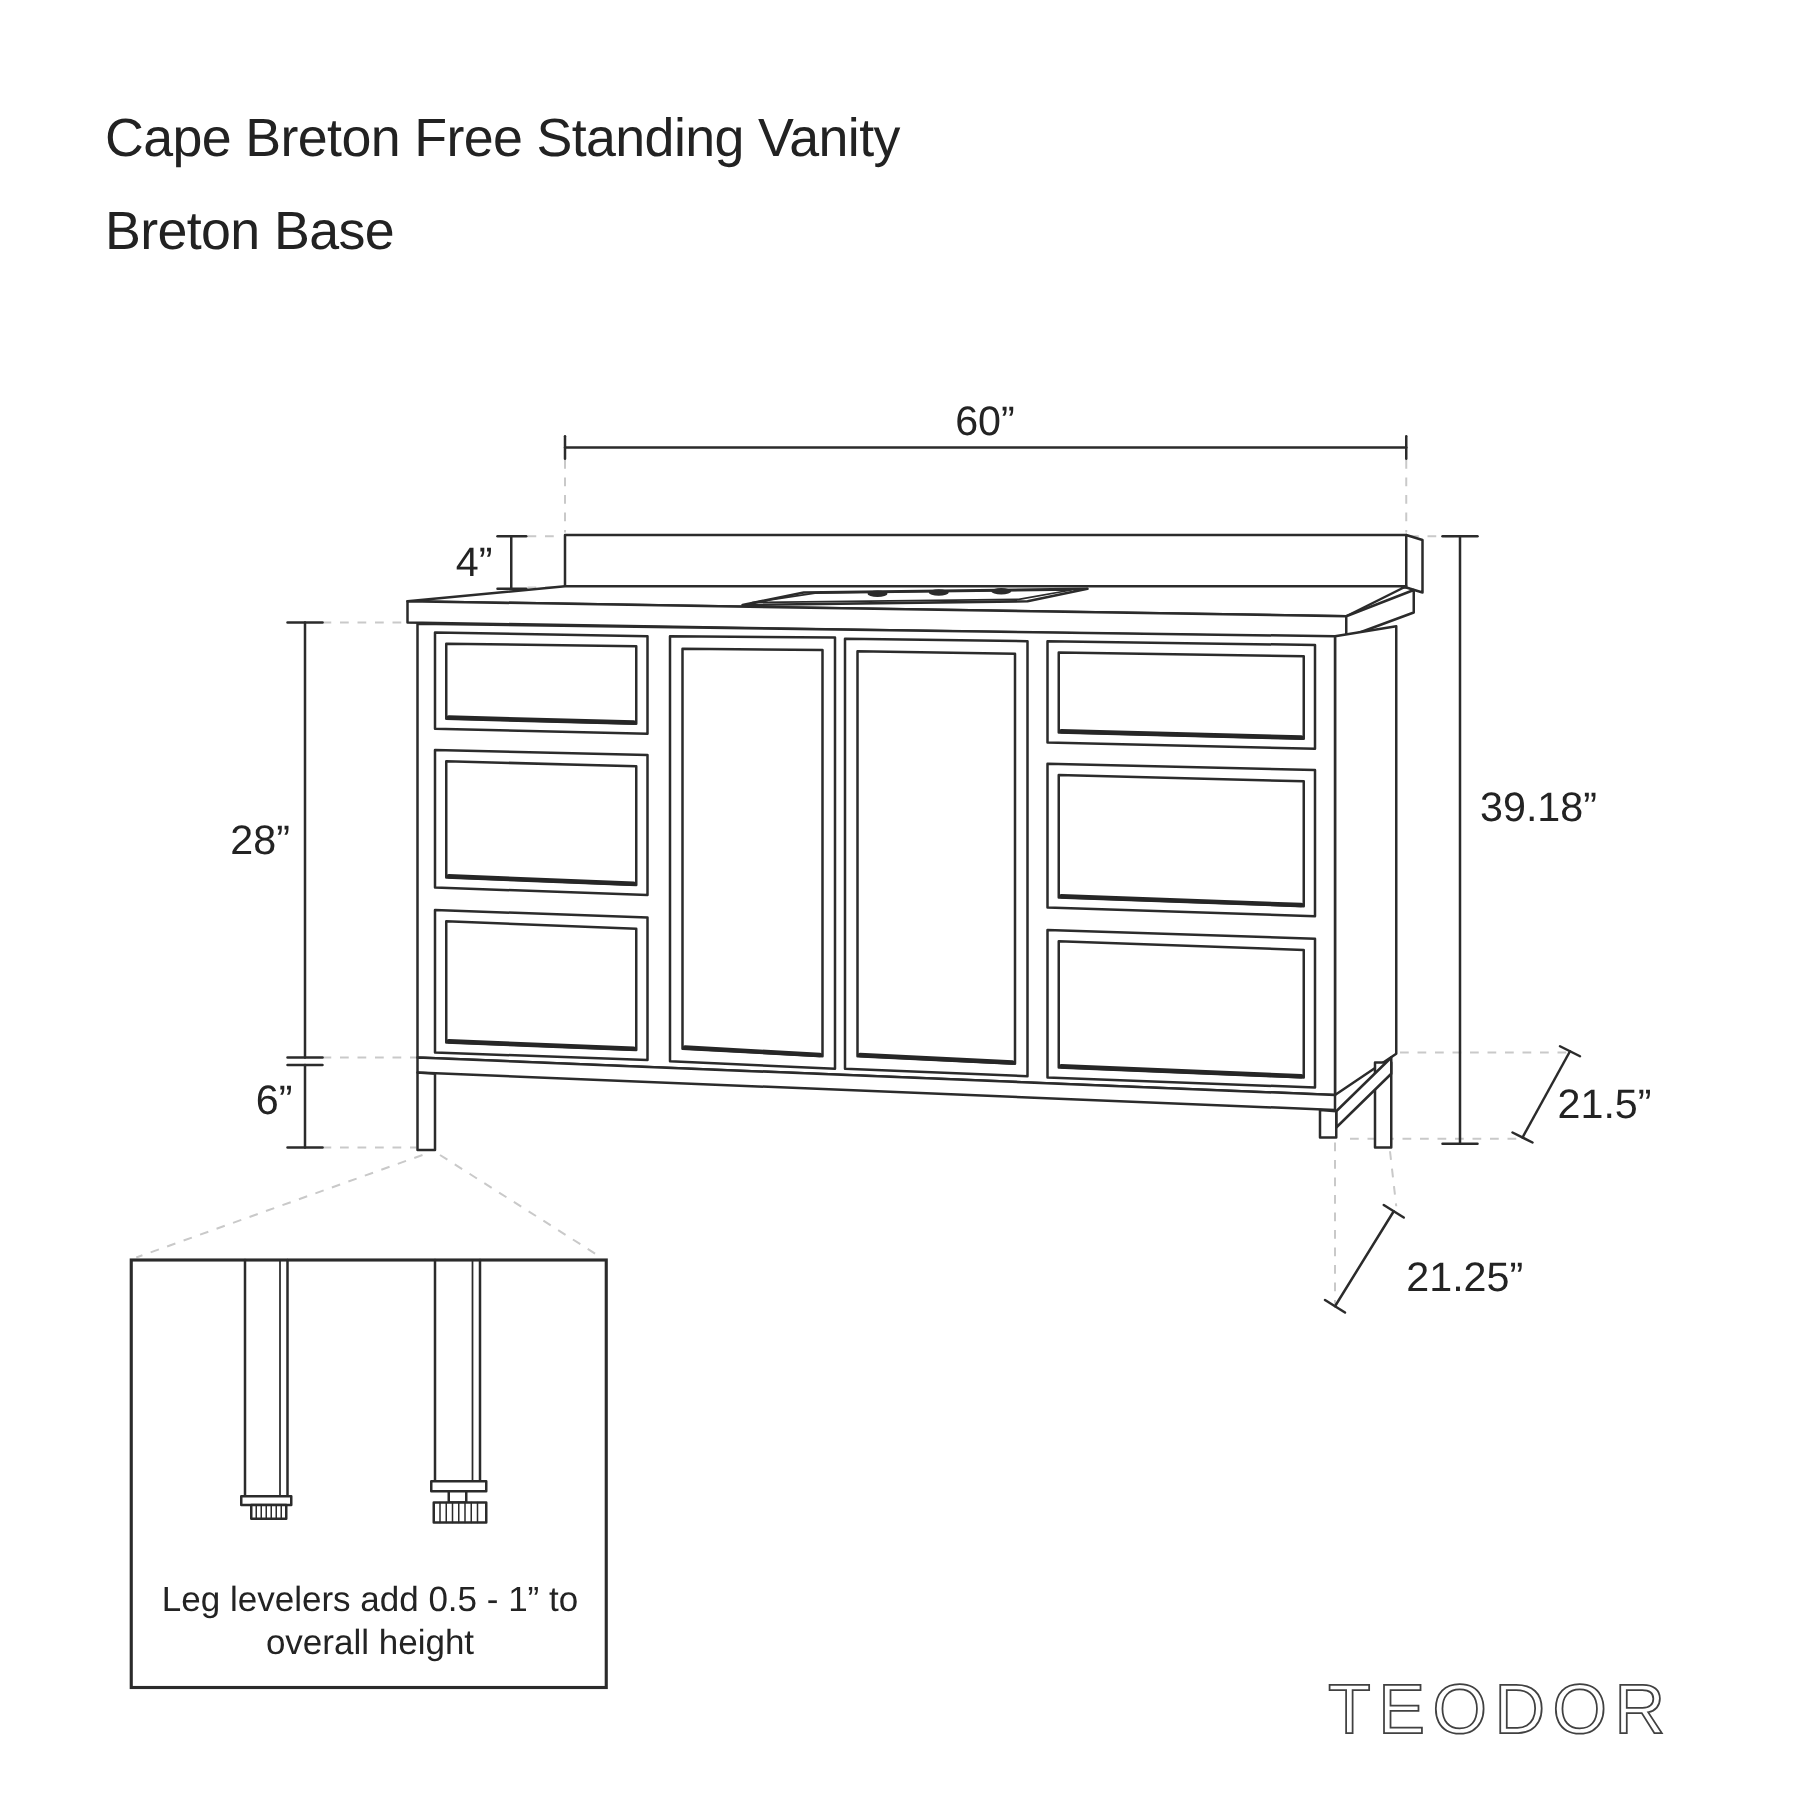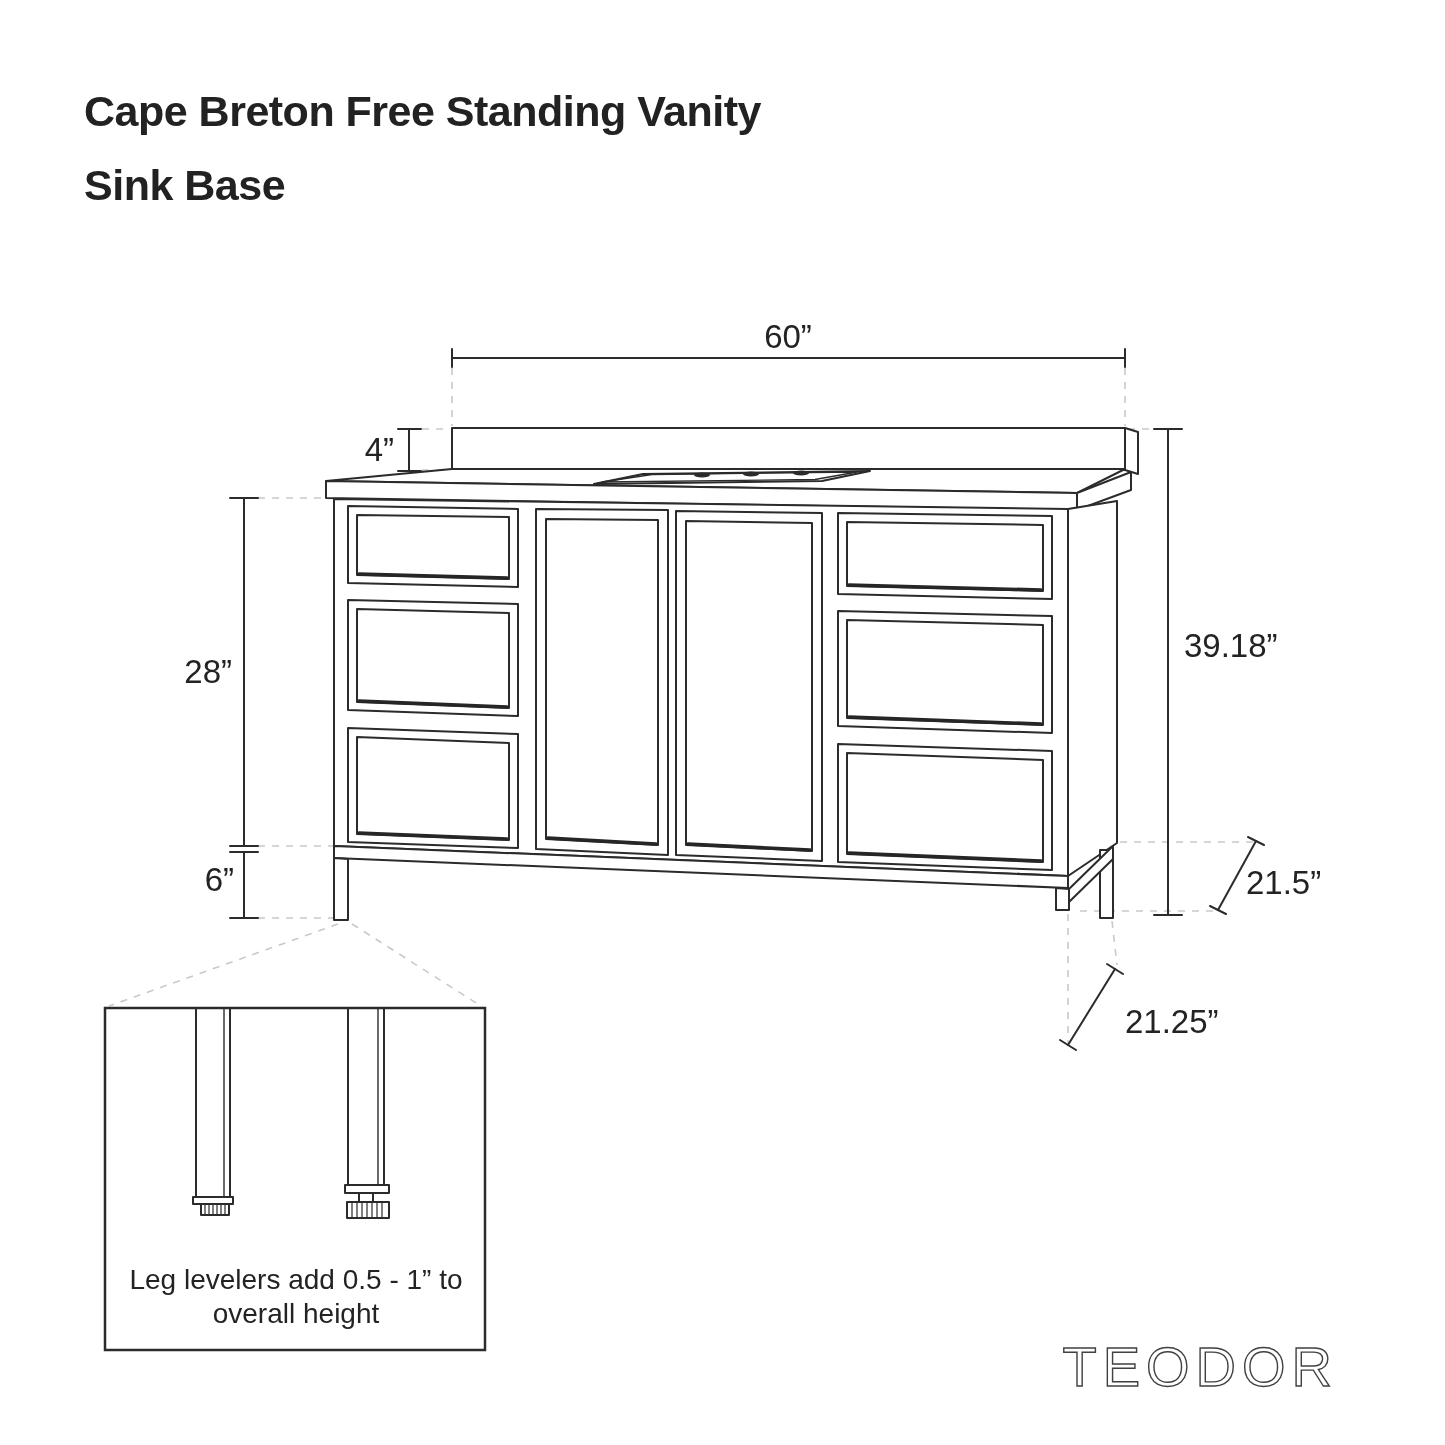--- a/index.html
+++ b/index.html
@@ -8,21 +8,21 @@
     width:1445px;height:1445px;
     background:#ffffff;
     font-family:"Liberation Sans", sans-serif;
     overflow:hidden;
   }
   .title-block{
     position:absolute;left:84px;top:74px;
     font-size:43px;line-height:74px;color:#222222;
     font-weight:400;letter-spacing:-0.5px;
   }
-  .title-block div{white-space:nowrap;font-weight:bold;}
+  .title-block div{white-space:nowrap;}
   svg.drawing{position:absolute;left:0;top:0;}
   .ln{fill:none;stroke:#2b2b2b;stroke-width:2;stroke-linejoin:round;stroke-linecap:round;}
   .solid{fill:#ffffff;stroke:#2b2b2b;stroke-width:2;stroke-linejoin:round;}
   .thick{fill:none;stroke:#262626;stroke-width:3.5;stroke-linecap:round;}
   .dash{fill:none;stroke:#c9c9c9;stroke-width:1.6;stroke-dasharray:7 7;}
   .dim{fill:none;stroke:#2b2b2b;stroke-width:2;stroke-linecap:round;}
   .hole{fill:#2b2b2b;stroke:none;}
   text.dimlabel{font-family:"Liberation Sans",sans-serif;font-size:33px;fill:#232323;}
   text.notelabel{font-family:"Liberation Sans",sans-serif;font-size:28px;fill:#232323;}
   text.logo{
@@ -30,21 +30,21 @@
     fill:none;stroke:#414141;stroke-width:1.4;letter-spacing:6px;
   }
 </style>
 </head>
 <body>
 
 <div class="page">
 
   <div class="title-block">
     <div>Cape Breton Free Standing Vanity</div>
-    <div>Sink Base</div>
+    <div>Breton Base</div>
   </div>
 
   <svg class="drawing" width="1445" height="1445" viewBox="0 0 1445 1445">
 
     <g>
       <path class="dash" d="M452,368 V426"></path>
       <path class="dash" d="M1125,368 V426"></path>
       <path class="dash" d="M422,429 H448"></path>
       <path class="dash" d="M422,470 H448"></path>
       <path class="dash" d="M258,498 H330"></path>

